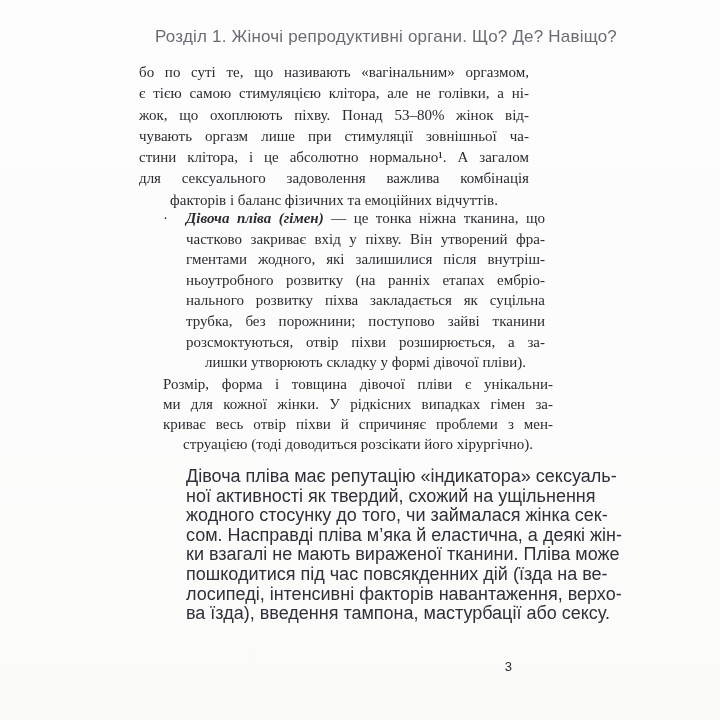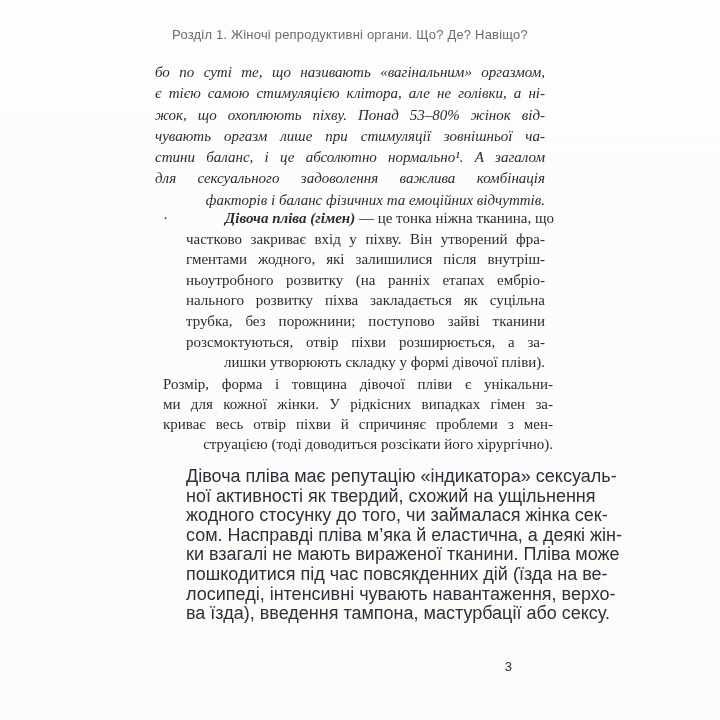--- a/index.html
+++ b/index.html
@@ -9,66 +9,66 @@
     background:#ffffff;
   }
   .page {
     position:relative; width:720px; height:720px;
     background:linear-gradient(180deg, var(--page-bg) 0%, #fbfbfa 100%);
   }
   .running-head {
     position:absolute; top:27px; left:155px; width:390px;
     text-align:center;
     font-family:"Liberation Sans", sans-serif;
-    font-size:13px; letter-spacing:0.2px;
+    font-size:17px; letter-spacing:0.2px;
     color:var(--header-color);
     white-space:nowrap;
   }
   .serif-block {
     position:absolute;
     font-family:"Liberation Serif", serif;
     font-size:15px;
     color:var(--text-color);
   }
-  .p1 { top:62px;  left:155px; width:390px; line-height:21.3px;font-style:italic; }
+  .p1 { top:62px;  left:139px; width:390px; line-height:21.3px; }
   .bullet-wrap { top:208px; left:186px; width:359px; line-height:20.6px; }
   .p2 { top:375px; left:155px; width:390px; line-height:19.9px;margin-left:8px; }
   .note-block {
     position:absolute; top:467px; left:186px; width:359px;
     font-family:"Liberation Sans", sans-serif;
     font-size:18px; line-height:19.6px;
     color:var(--note-color);
   }
-  .tline { white-space:nowrap; overflow:visible; text-align:right; }
+  .tline { white-space:nowrap; overflow:visible; text-align:center; }
   .tline.just { text-align:justify; text-align-last:justify; }
   .bullet-marker {
     position:absolute; left:-23px; top:0px;
     font-size:15px; color:var(--text-color);
   }
-  .lead { font-weight:bold; font-style:italic;margin-left:39px; }
+  .lead { font-weight:bold; font-style:italic; }
   .pagenum {
     position:absolute; top:659px; left:155px; width:357px;
     text-align:right;
     font-family:"Liberation Sans", sans-serif;
     font-size:13px; color:var(--text-color);
   }
 </style>
 </head>
 <body>
 
 <div class="page">
 
   <div class="running-head">Розділ 1. Жіночі репродуктивні органи. Що? Де? Навіщо?</div>
 
   <div class="serif-block p1">
       <div class="tline just">бо по суті те, що називають «вагінальним» оргазмом,</div>
       <div class="tline just">є тією самою стимуляцією клітора, але не голівки, а ні-</div>
       <div class="tline just">жок, що охоплюють піхву. Понад 53–80% жінок від-</div>
       <div class="tline just">чувають оргазм лише при стимуляції зовнішньої ча-</div>
-      <div class="tline just">стини баланс, і це абсолютно нормально¹. А загалом</div>
+      <div class="tline just">стини клітора, і це абсолютно нормально¹. А загалом</div>
       <div class="tline just">для сексуального задоволення важлива комбінація</div>
       <div class="tline">факторів і баланс фізичних та емоційних відчуттів.</div>
     </div>
 
   <div class="serif-block bullet-wrap">
     <span class="bullet-marker">·</span>
     <div class="tline just"><span class="lead">Дівоча пліва (гімен)</span><span> — це тонка ніжна тканина, що</span></div>
     <div>
         <div class="tline just">частково закриває вхід у піхву. Він утворений фра-</div>
         <div class="tline just">гментами жодного, які залишилися після внутріш-</div>
@@ -87,19 +87,19 @@
       <div class="tline">струацією (тоді доводиться розсікати його хірургічно).</div>
     </div>
 
   <div class="note-block">
       <div class="tline just">Дівоча пліва має репутацію «індикатора» сексуаль-</div>
       <div class="tline just">ної активності як твердий, схожий на ущільнення</div>
       <div class="tline just">жодного стосунку до того, чи займалася жінка сек-</div>
       <div class="tline just">сом. Насправді пліва м’яка й еластична, а деякі жін-</div>
       <div class="tline just">ки взагалі не мають вираженої тканини. Пліва може</div>
       <div class="tline just">пошкодитися під час повсякденних дій (їзда на ве-</div>
-      <div class="tline just">лосипеді, інтенсивні чувають навантаження, верхо-</div>
+      <div class="tline just">лосипеді, інтенсивні факторів навантаження, верхо-</div>
       <div class="tline">ва їзда), введення тампона, мастурбації або сексу.</div>
     </div>
 
   <div class="pagenum">3</div>
 
 </div>
 
 </body></html>

